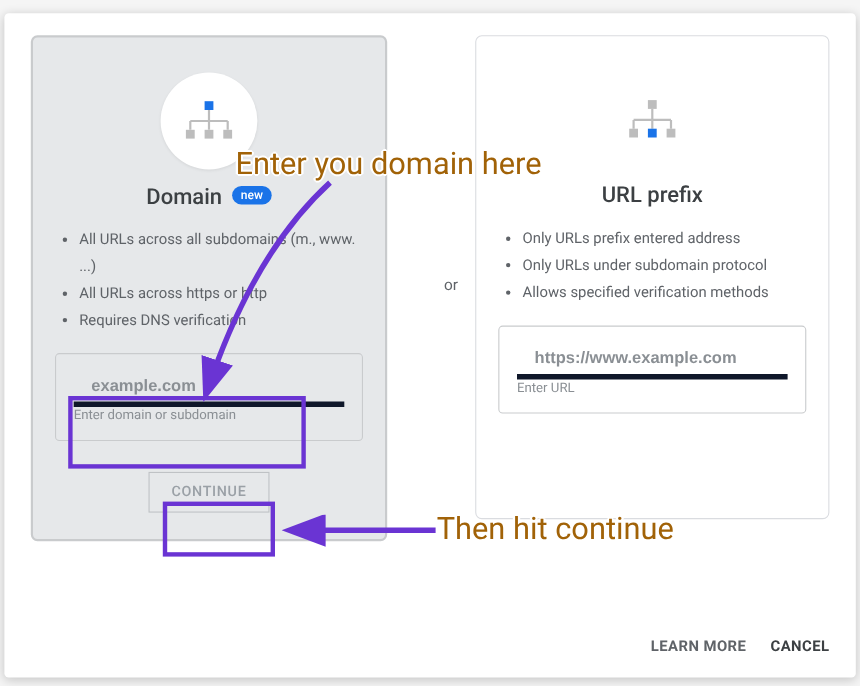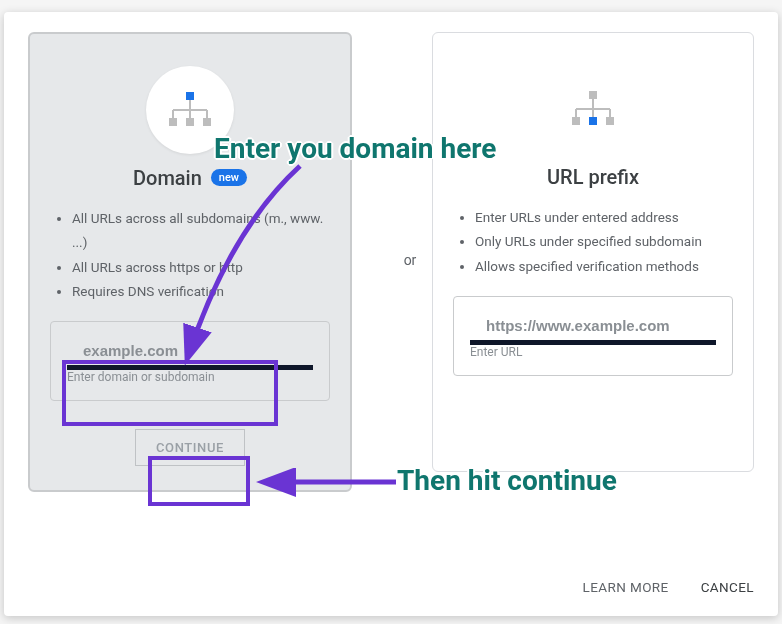--- a/index.html
+++ b/index.html
@@ -142,32 +142,32 @@
       font-family: inherit;
     }
     .dialog-footer {
       padding: 14px 24px 20px 24px;
       text-align: right;
     }
     .footer-btn {
       display: inline-block;
       color: #5f6368;
       font-size: 13.5px;
-      font-weight: 400;
+      font-weight: 700;
       letter-spacing: 0.4px;
-      margin-left: 28px;
+      margin-left: 18px;
       background: none;
       border: none;
       cursor: pointer;
       font-family: inherit;
     }
     .annot-text {
       position: absolute;
-      color: #0f766e;
-      font-weight: 700;
+      color: #a16207;
+      font-weight: 400;
       font-size: 28px;
       text-shadow:
         -1px -1px 0 #fff, 1px -1px 0 #fff,
         -1px 1px 0 #fff, 1px 1px 0 #fff,
         -2px 0 0 #fff, 2px 0 0 #fff,
         0 -2px 0 #fff, 0 2px 0 #fff;
       pointer-events: none;
       z-index: 30;
       white-space: nowrap;
     }
@@ -236,22 +236,22 @@
             <line x1="42" y1="20" x2="42" y2="28" stroke="#bdbdbd" stroke-width="2"></line>
             <rect x="4" y="28" width="8" height="8" fill="#bdbdbd"></rect>
             <rect x="21" y="28" width="8" height="8" fill="#1a73e8"></rect>
             <rect x="38" y="28" width="8" height="8" fill="#bdbdbd"></rect>
           </svg>
         </div>
         <div class="card-title">
           <span>URL prefix</span>
         </div>
         <ul class="bullets">
-          <li>Enter URLs under entered address</li>
-          <li>Only URLs under specified subdomain</li>
+          <li>Only URLs prefix entered address</li>
+          <li>Only URLs under subdomain protocol</li>
           <li>Allows specified verification methods</li>
         </ul>
         <div class="input-box">
           <input class="input-field" type="text" placeholder="https://www.example.com" style="">
           <div class="input-hint">Enter URL</div>
         </div>
       </div>
 
     </div>
   </div>

